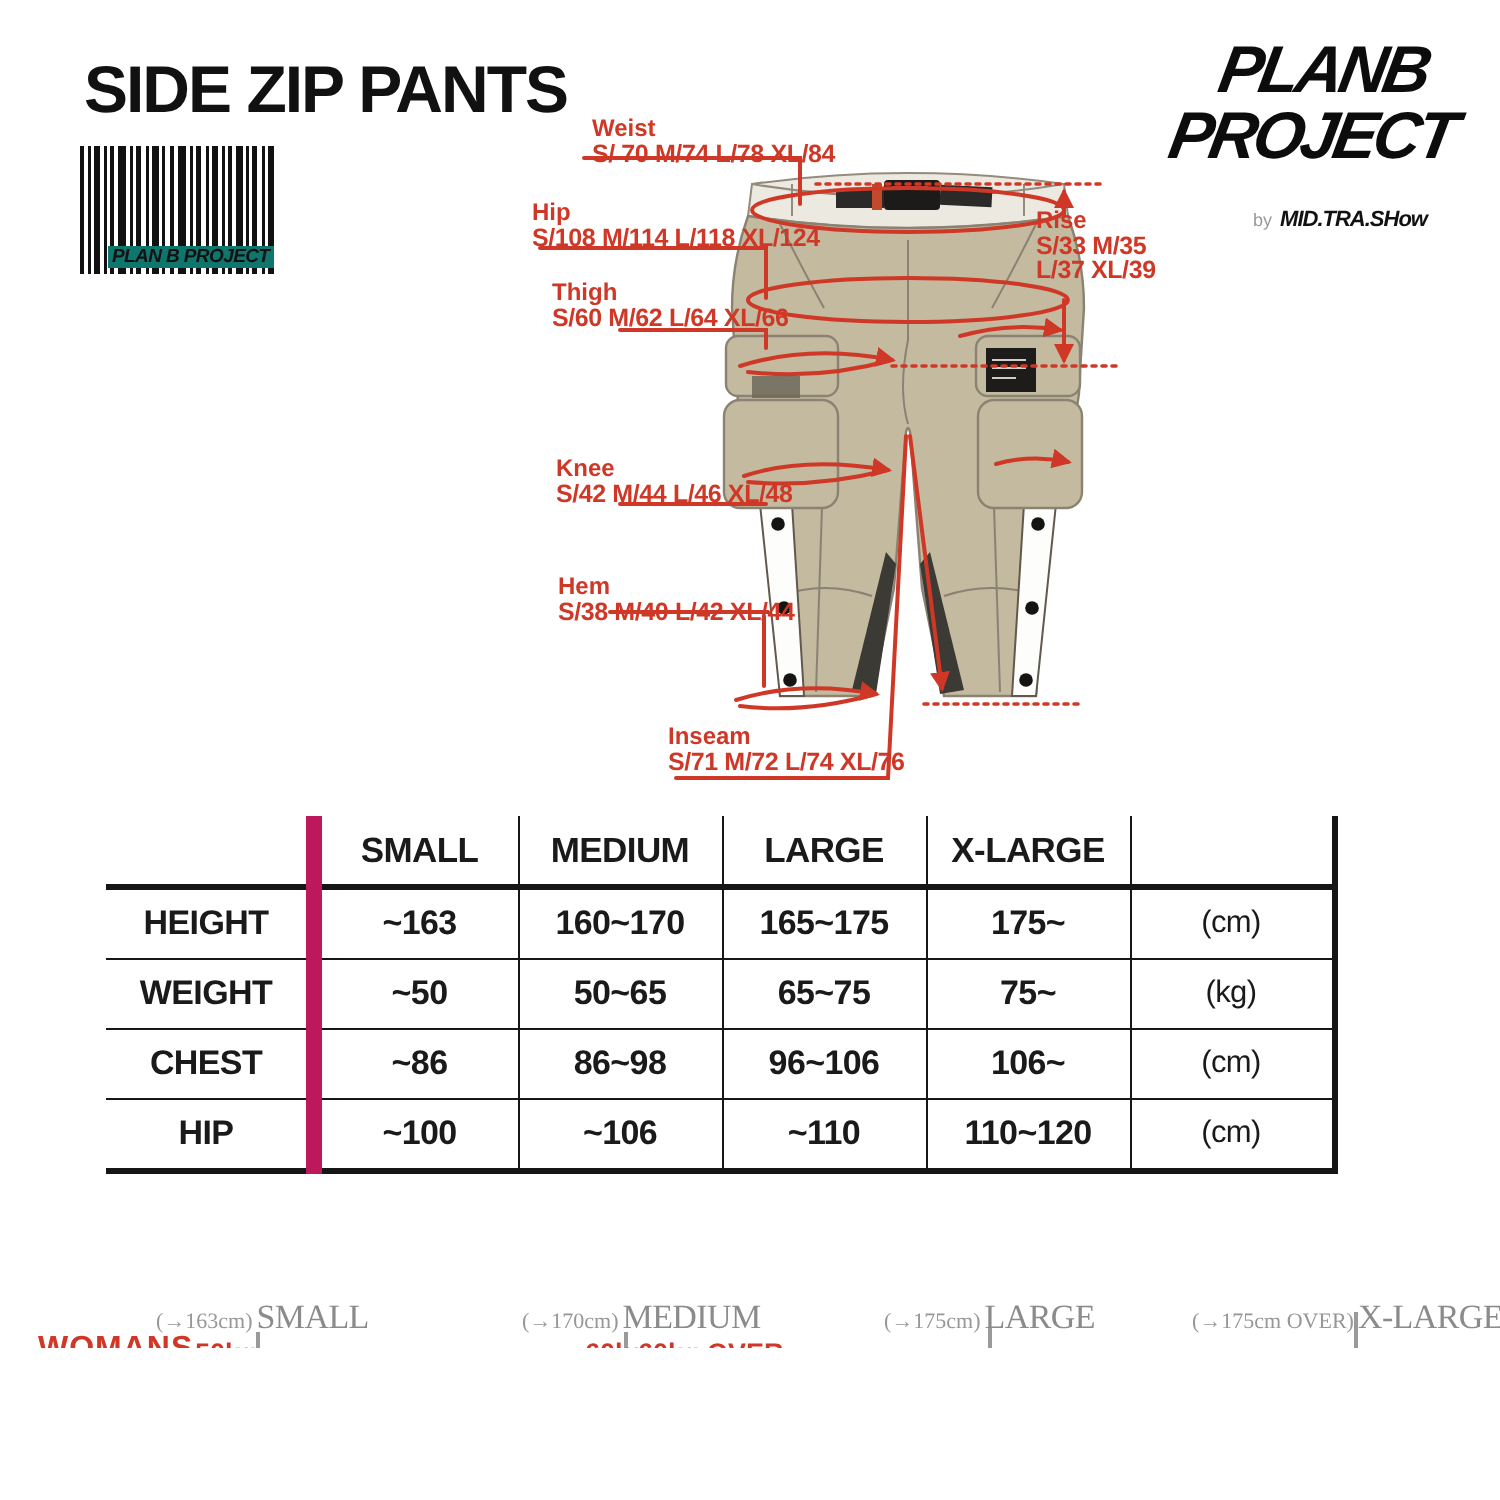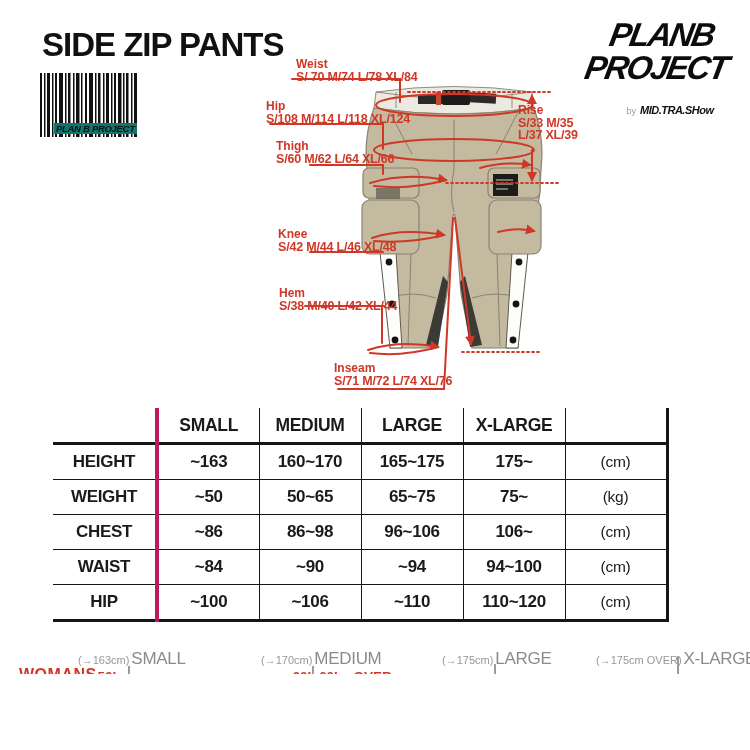--- a/index.html
+++ b/index.html
@@ -31,27 +31,27 @@
   .m-inseam{left:334px;top:362px;}
   .m-rise{left:518px;top:104px;}
 
   
   .size-table{position:absolute;left:53px;top:408px;border-collapse:collapse;table-layout:fixed;}
   .size-table col{width:102px;}
   .size-table col.c0{width:104px;}
   .size-table th,.size-table td{border:1.5px solid #161616;text-align:center;padding:0;
       height:34px;font-size:17px;font-weight:600;letter-spacing:-0.3px;color:#1a1a1a;}
   .size-table tr.hd th{border-top:none;border-bottom:3px solid #161616;font-size:17.5px;}
-  .size-table th:first-child,.size-table td:first-child{border-left:none;border-right:4px solid #be185d;}
+  .size-table th:first-child,.size-table td:first-child{border-left:none;border-right:8px solid #be185d;}
   .size-table th:last-child,.size-table td:last-child{border-right:3px solid #161616;}
   .size-table tr:last-child td{border-bottom:3px solid #161616;}
   .size-table td.unit{font-size:15.5px;font-weight:500;}
 
   
-  .rc-h{position:absolute;white-space:nowrap;}
+  .rc-h{position:absolute;white-space:nowrap;font-family:Liberation Serif, serif;}
   .rc-h .sm{font-size:11px;color:#979797;}
   .rc-h .bg{font-size:17px;color:#8b8b8b;margin-left:2px;letter-spacing:-0.3px;}
   .tick{position:absolute;width:2px;background:#9a9a9a;}
   .hline{position:absolute;height:2px;background:#b5b5b5;}
   .rline{position:absolute;height:2.4px;background:#cf3827;}
   .bline{position:absolute;height:2.4px;background:#4565a8;}
   .rtxt{position:absolute;color:#cf3827;font-weight:bold;font-size:13.5px;white-space:nowrap;}
   .btxt{position:absolute;color:#1d4ed8;font-weight:bold;font-size:13.5px;white-space:nowrap;}
   .rname{position:absolute;color:#cf3827;font-weight:bold;font-size:16px;letter-spacing:0.5px;}
   .bname{position:absolute;color:#4565a8;font-weight:bold;font-size:16px;letter-spacing:0.5px;}
@@ -263,28 +263,20 @@
     </tr>
     <tr>
       <td>CHEST</td>
       <td>~86</td>
       <td>86~98</td>
       <td>96~106</td>
       <td>106~</td>
       <td class="unit">(cm)</td>
     </tr>
     <tr>
-      <td>WAIST</td>
-      <td>~84</td>
-      <td>~90</td>
-      <td>~94</td>
-      <td>94~100</td>
-      <td class="unit">(cm)</td>
-    </tr>
-    <tr>
       <td>HIP</td>
       <td>~100</td>
       <td>~106</td>
       <td>~110</td>
       <td>110~120</td>
       <td class="unit">(cm)</td>
     </tr>
   </tbody>
     </table>
 

